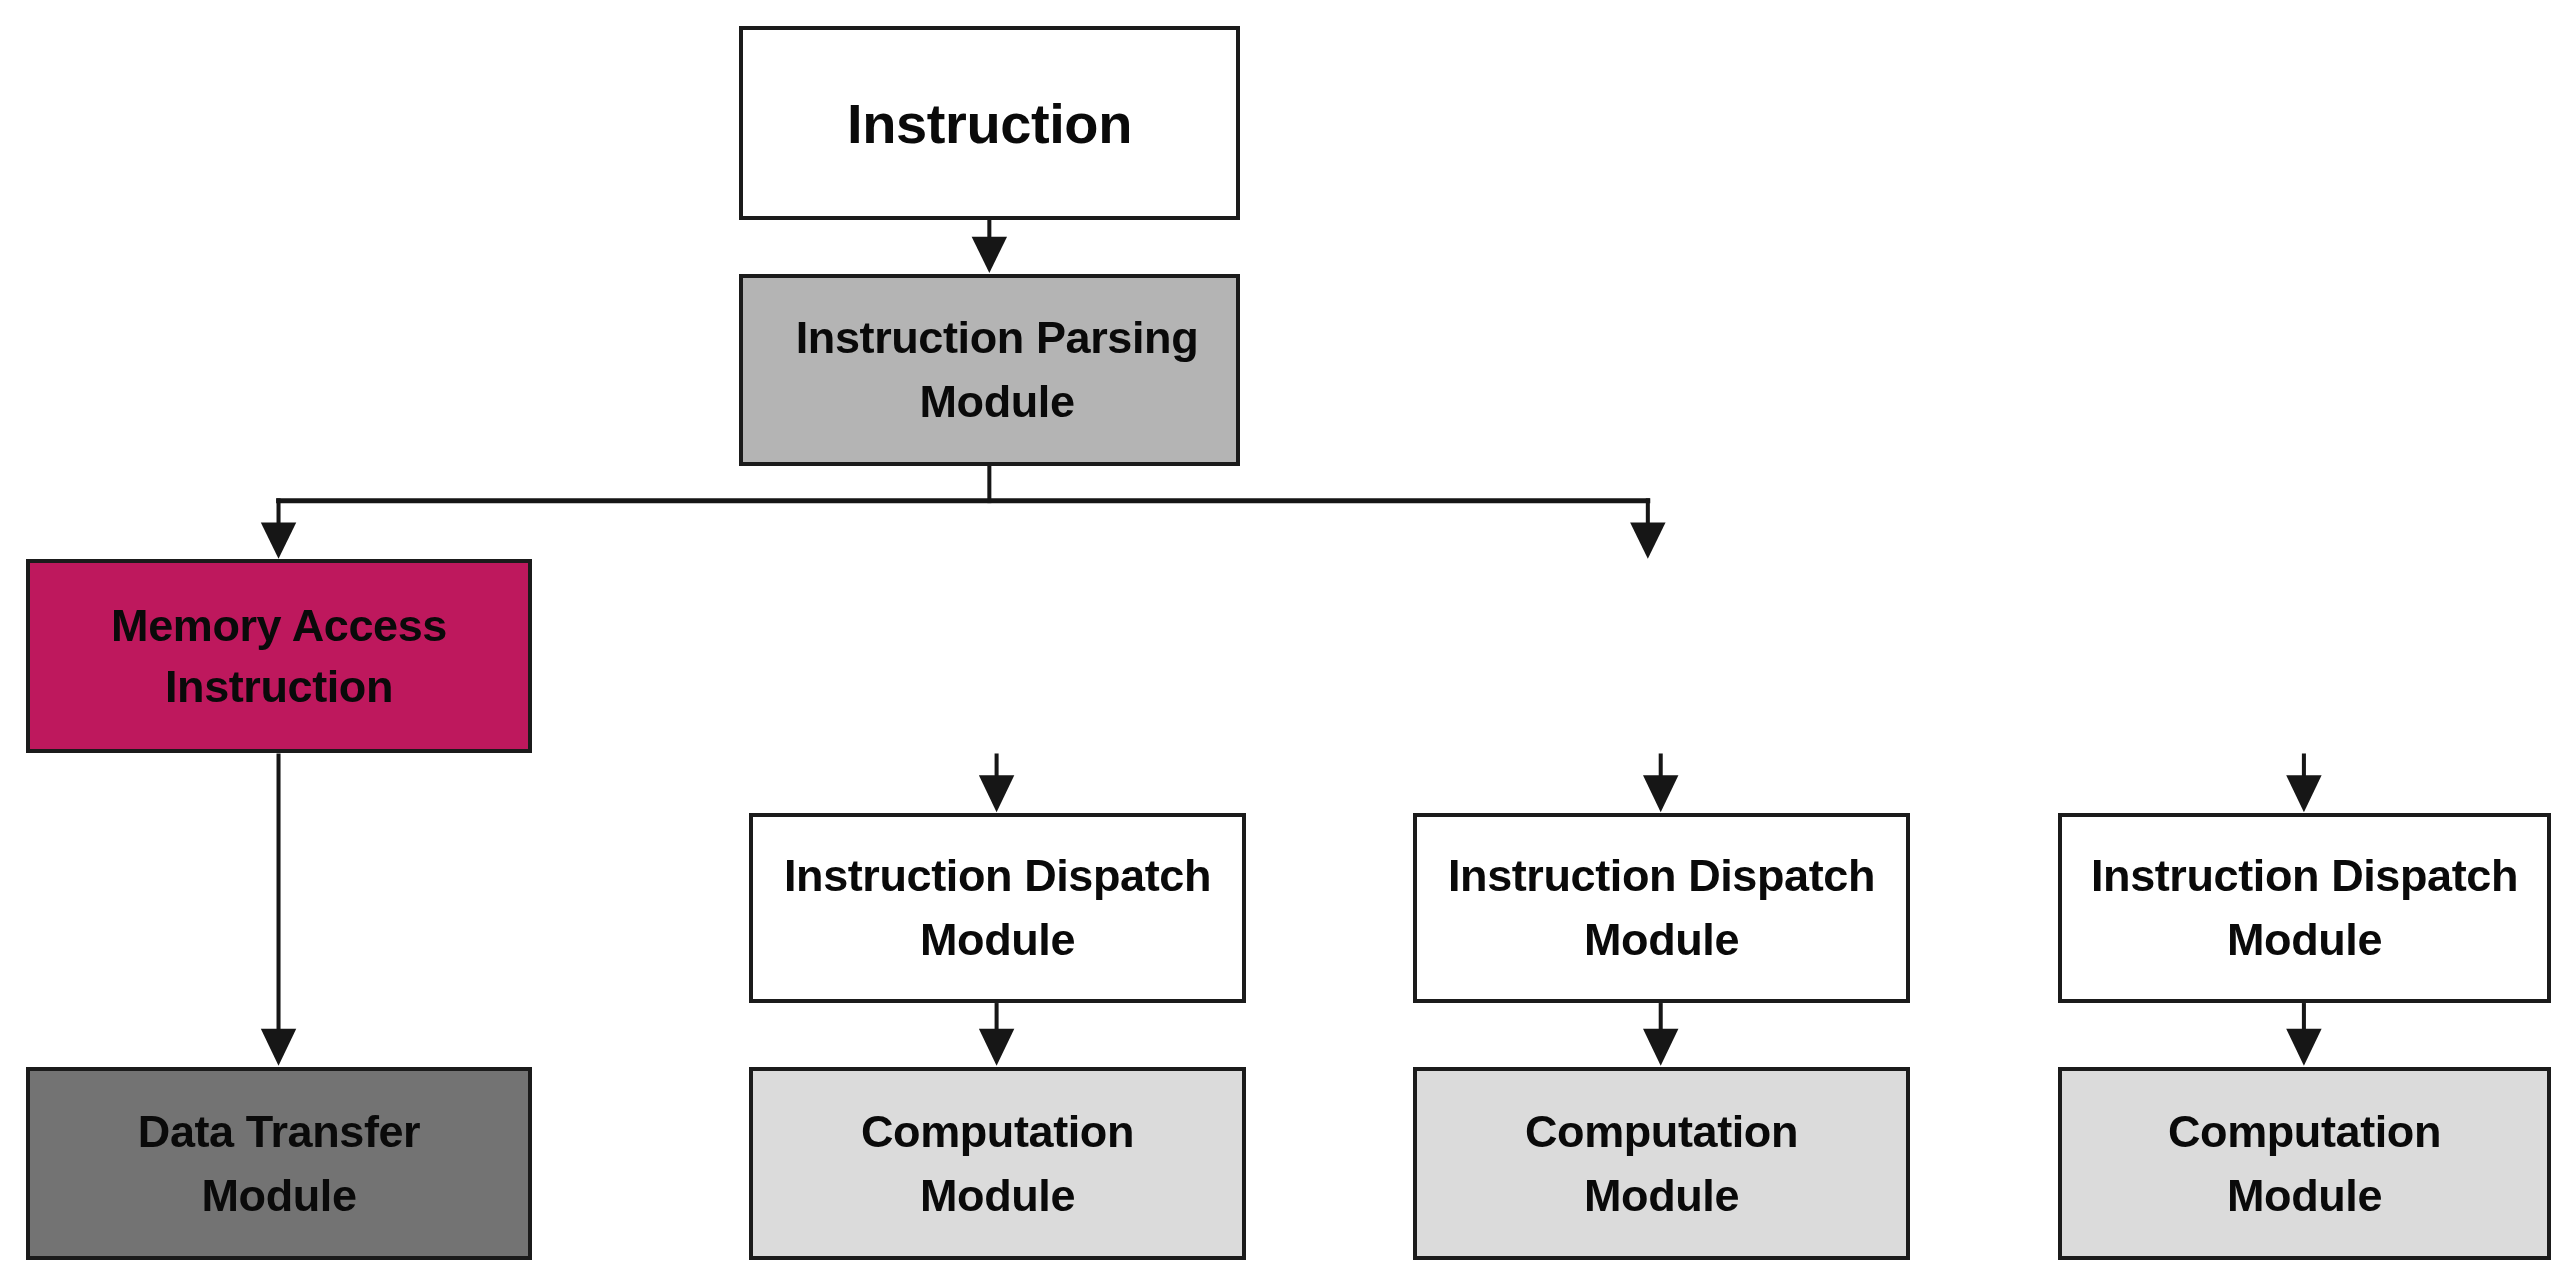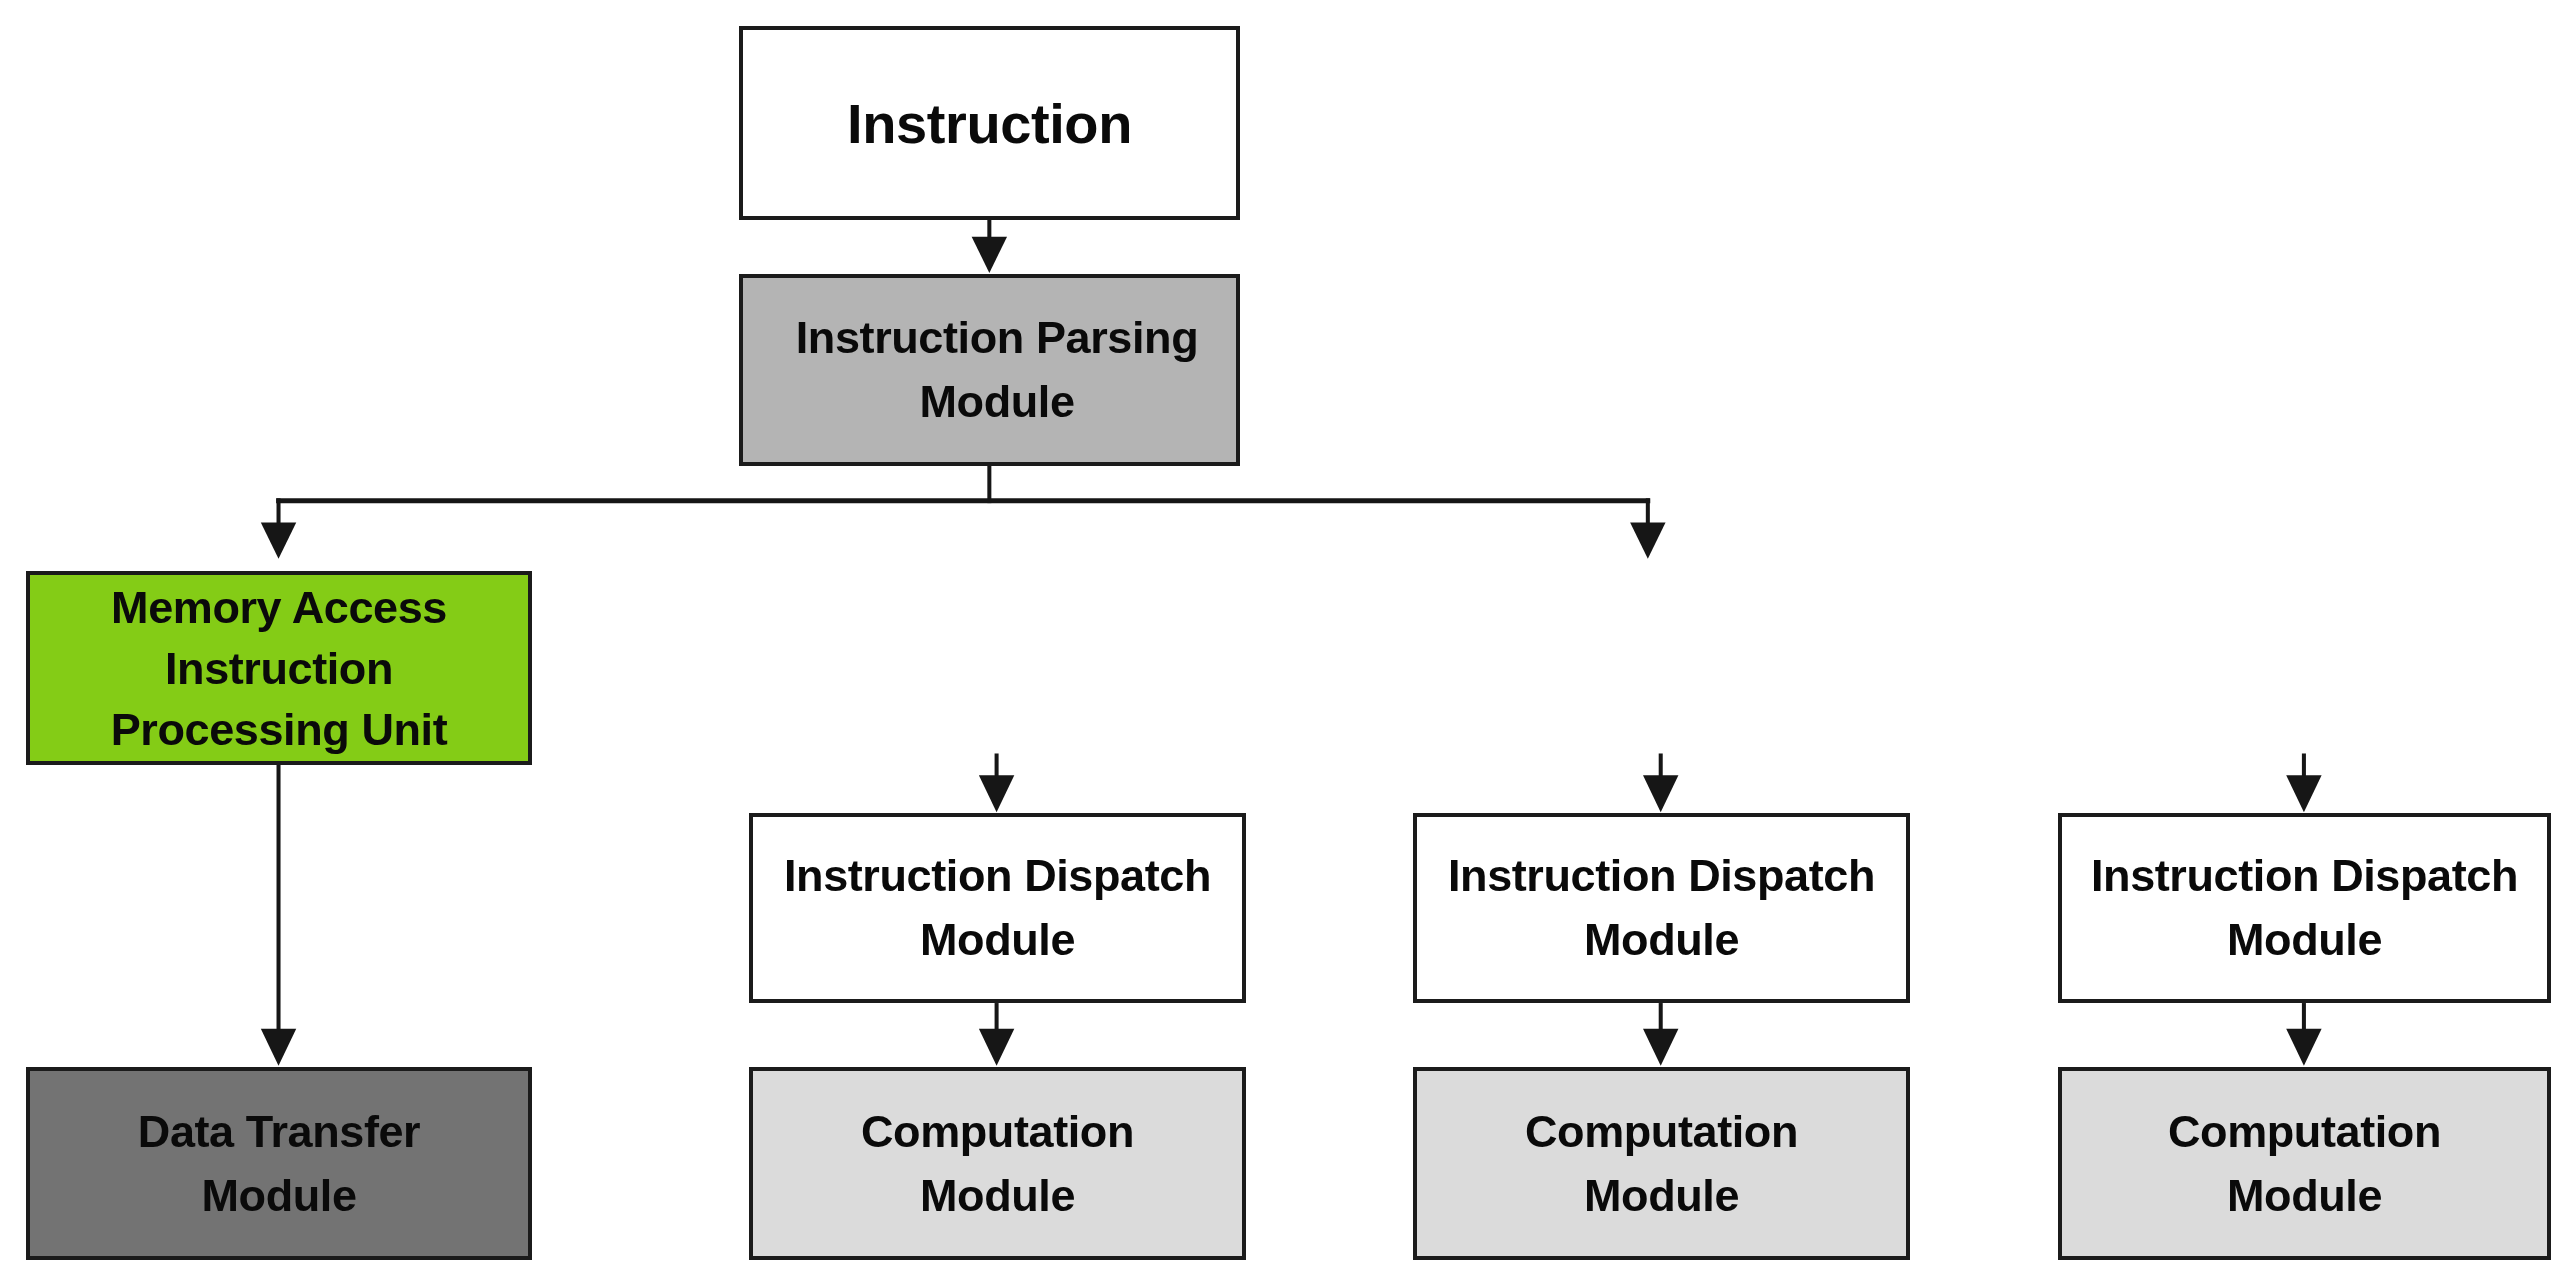--- a/index.html
+++ b/index.html
@@ -89,24 +89,23 @@
 
   <div class="node" id="n-register" style="background: rgb(255, 255, 255);">
     <span>Instruction</span>
   </div>
 
   <div class="node" id="n-parsing" style="background: rgb(180, 180, 180);">
     <span>Instruction Parsing</span>
     <span>Module</span>
   </div>
 
-  <div class="node" id="n-memory" style="background: #84cc16; margin-top: 12px;">
+  <div class="node" id="n-memory" style="background: #be185d;">
     <span>Memory Access</span>
     <span>Instruction</span>
-    <span>Processing Unit</span>
   </div>
 
 
   <div class="node" id="n-dispatch1" style="background: rgb(255, 255, 255);">
     <span>Instruction Dispatch</span>
     <span>Module</span>
   </div>
 
   <div class="node" id="n-dispatch2" style="background: rgb(255, 255, 255);">
     <span>Instruction Dispatch</span>

